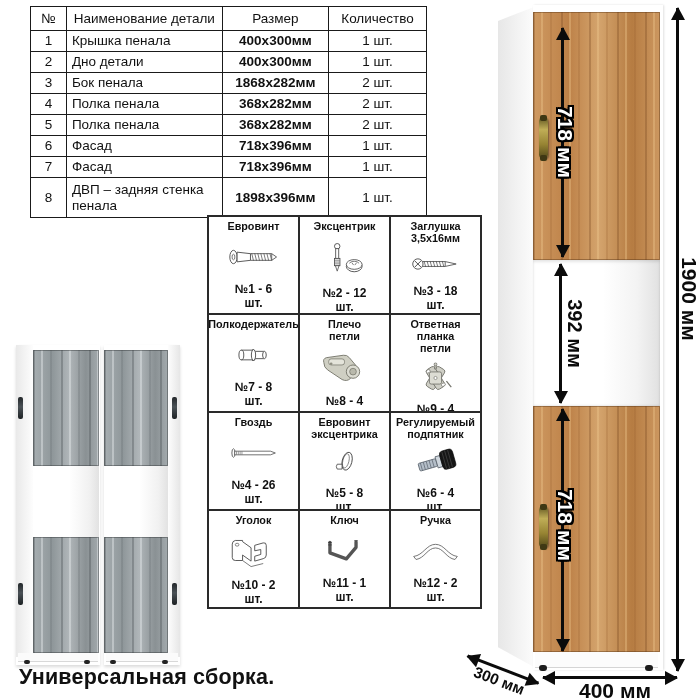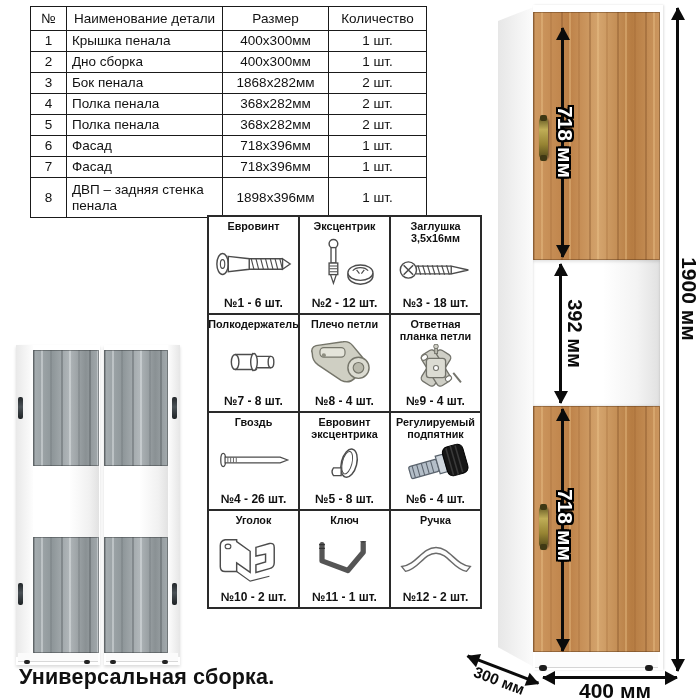--- a/index.html
+++ b/index.html
@@ -7,29 +7,29 @@
         font-family:"Liberation Sans",sans-serif;color:#111;}
 
   
   .parts-table{position:absolute;left:30px;top:6px;width:397px;border-collapse:collapse;
                font-size:13.5px;line-height:1.15;}
   .parts-table td,.parts-table th{border:1.6px solid #1a1a1a;padding:1px 5px;vertical-align:middle;}
   .parts-table th{font-weight:normal;text-align:center;height:21px;}
   .parts-table td{height:18px;}
   .col-num{width:30px;text-align:center;}
   .col-name{width:170px;text-align:left;}
-  .col-size{width:103px;text-align:center;}
+  .col-size{width:103px;text-align:center;font-weight:bold;}
   .col-qty{width:94px;text-align:center;}
 
   
   .hw-grid{position:absolute;left:207px;top:215px;width:271px;height:390px;
            display:grid;grid-template-columns:repeat(3,1fr);grid-template-rows:repeat(4,1fr);
            border:2px solid #2a2a2a;background:#2a2a2a;grid-gap:2px;}
   .hw-cell{background:#fff;display:flex;flex-direction:column;align-items:center;
-           padding:3px 2px 2px;overflow:hidden;}
+           padding:3px 19px 2px;overflow:hidden;}
   .hw-label{font-weight:bold;font-size:10.8px;line-height:1.12;text-align:center;}
   .hw-icon{flex:1;display:flex;align-items:center;justify-content:center;width:100%;}
   .hw-count{font-weight:bold;font-size:12px;text-align:center;padding-bottom:1px;}
 
   
   .wood{
     background-color:#c28a50;
     background-image:
       repeating-linear-gradient(90deg, rgba(116,68,30,.30) 0 2px, rgba(0,0,0,0) 2px 8px,
         rgba(238,199,141,.38) 8px 10px, rgba(0,0,0,0) 10px 17px,
@@ -131,21 +131,21 @@
       <th class="col-qty">Количество</th>
     </tr>
     <tr>
       <td class="col-num">1</td>
       <td class="col-name">Крышка пенала</td>
       <td class="col-size">400х300мм</td>
       <td class="col-qty">1 шт.</td>
     </tr>
     <tr>
       <td class="col-num">2</td>
-      <td class="col-name">Дно сборка</td>
+      <td class="col-name">Дно детали</td>
       <td class="col-size">400х300мм</td>
       <td class="col-qty">1 шт.</td>
     </tr>
     <tr>
       <td class="col-num">3</td>
       <td class="col-name">Бок пенала</td>
       <td class="col-size">1868х282мм</td>
       <td class="col-qty">2 шт.</td>
     </tr>
     <tr>

